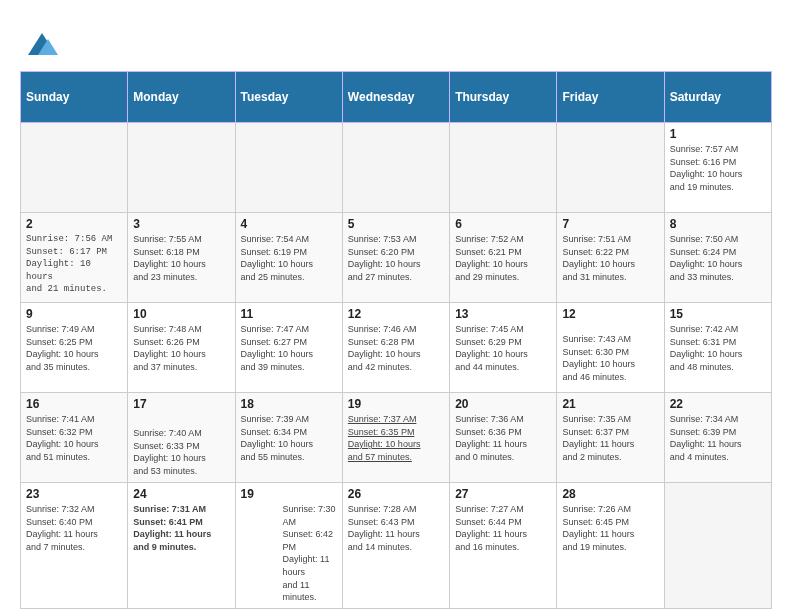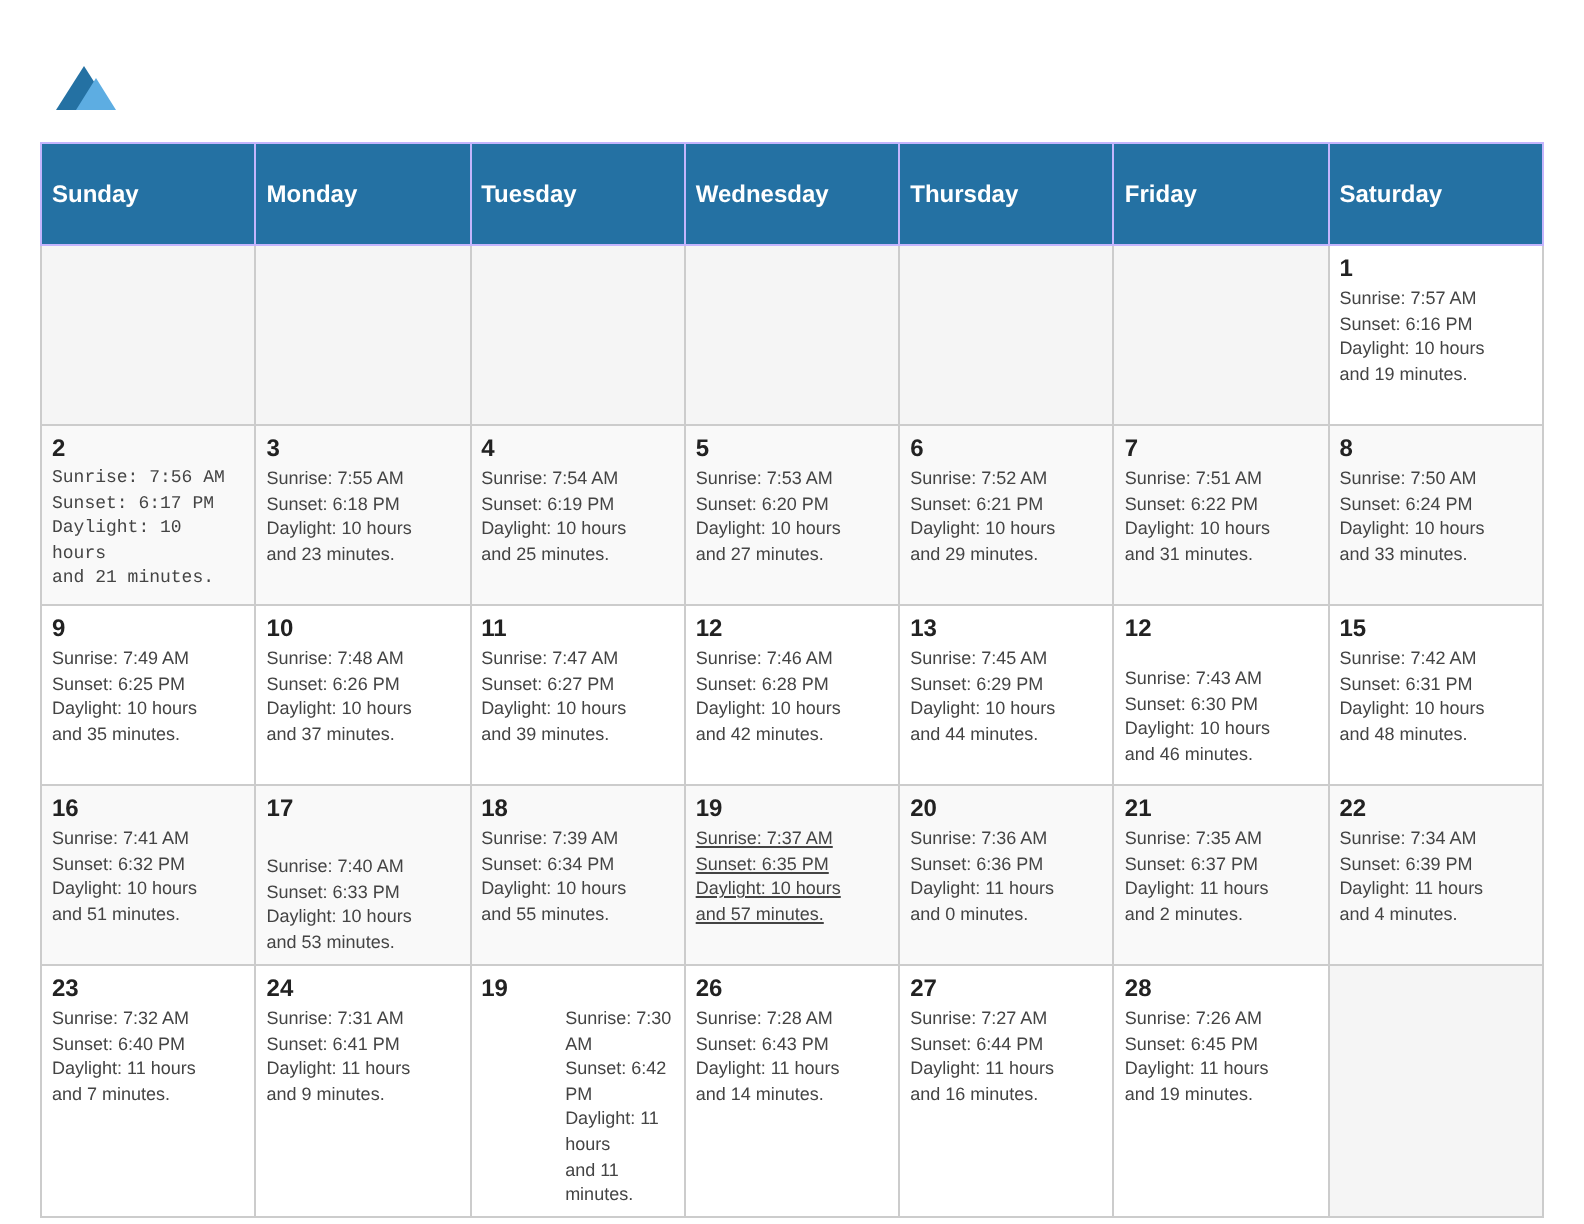--- a/index.html
+++ b/index.html
@@ -287,21 +287,21 @@
       <tr>
         <td>
           <span class="day-number">23</span>
           <div class="day-info" style="white-space: pre-line;">Sunrise: 7:32 AM
 Sunset: 6:40 PM
 Daylight: 11 hours
 and 7 minutes.</div>
         </td>
         <td>
           <span class="day-number">24</span>
-          <div class="day-info" style="white-space: pre-line;">Sunrise: 7:31 AM
+          <div class="day-info" style="white-space: pre-line; font-weight: bold;">Sunrise: 7:31 AM
 Sunset: 6:41 PM
 Daylight: 11 hours
 and 9 minutes.</div>
         </td>
         <td>
           <span class="day-number">19</span>
           <div class="day-info" style="white-space: pre-line; margin-left: 42px;">Sunrise: 7:30 AM
 Sunset: 6:42 PM
 Daylight: 11 hours
 and 11 minutes.</div>

